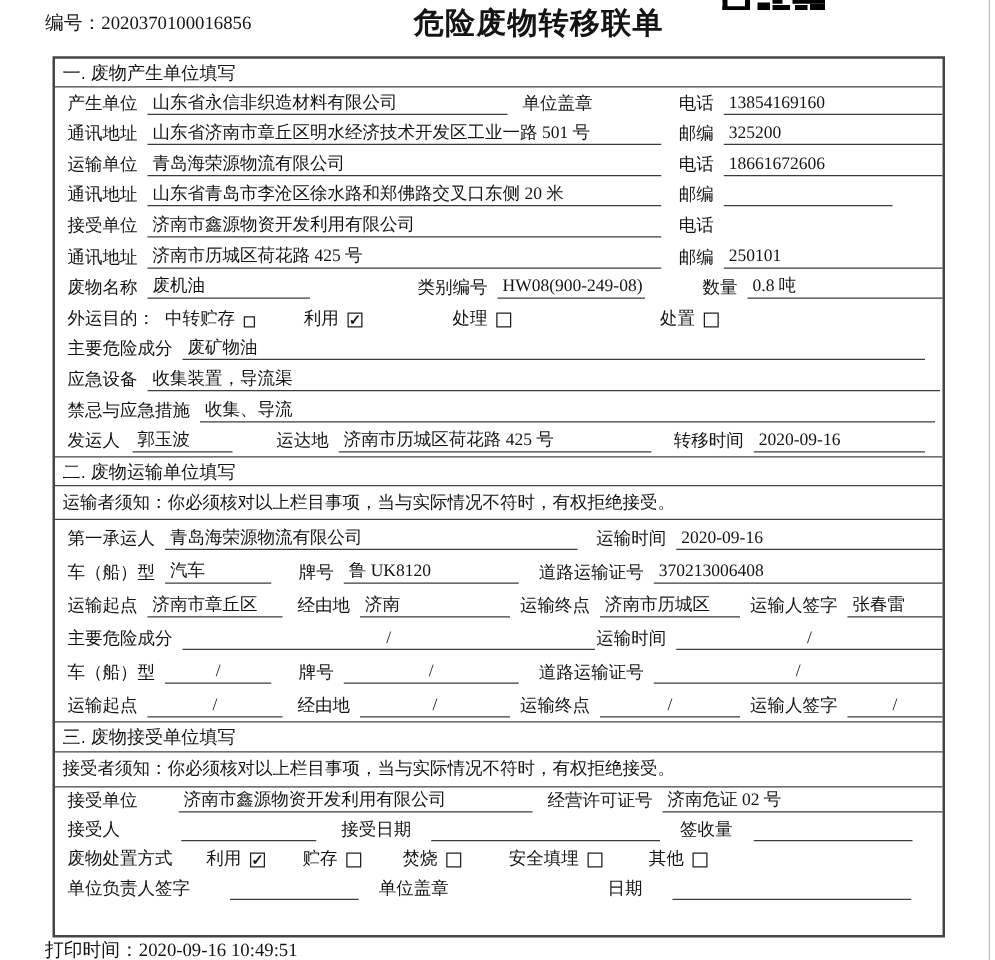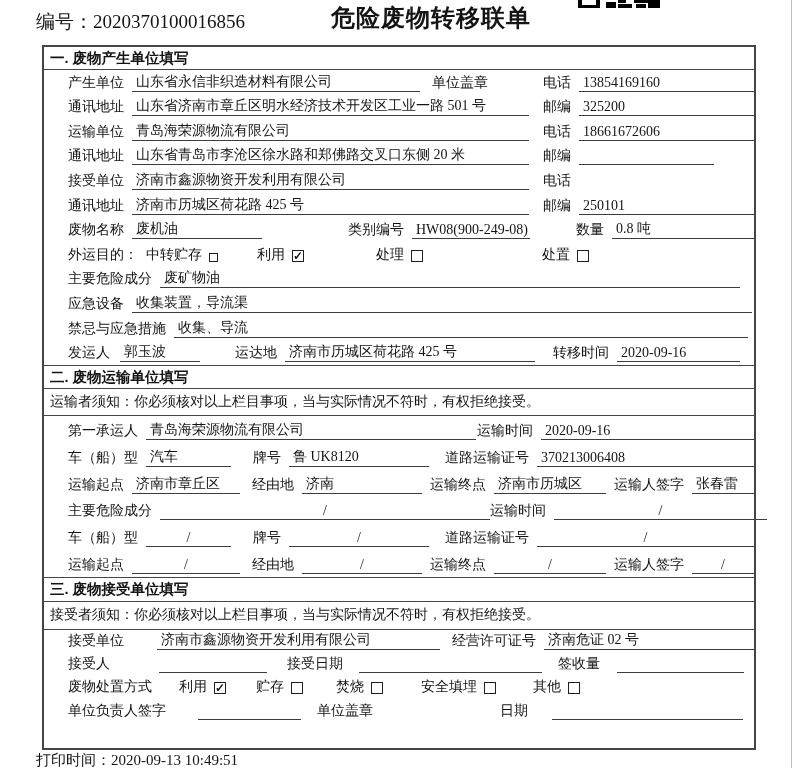--- a/index.html
+++ b/index.html
@@ -1,34 +1,34 @@
 <!DOCTYPE html>
 <html><head>
 <meta charset="utf-8">
 <style>
   html,body{margin:0;padding:0;background:#fff;}
   .page{position:relative;width:796px;height:768px;background:#fff;overflow:hidden;
         font-family:"Liberation Serif","DejaVu Serif",serif;color:#141414;font-size:14px;}
-  .serial{position:absolute;left:36px;top:9px;font-size:19px;white-space:nowrap;}
+  .serial{position:absolute;left:36px;top:9px;font-size:15px;white-space:nowrap;}
   .doc-title{position:absolute;left:331px;top:2px;font-size:24px;font-weight:bold;letter-spacing:1px;
         font-family:"Liberation Sans","DejaVu Sans",sans-serif;white-space:nowrap;}
   .qr{position:absolute;left:578px;top:0;width:84px;height:8px;}
   .qr i{position:absolute;background:#000;}
   .edge{position:absolute;left:791px;top:0;width:1px;height:768px;background:#bdbdbd;}
   .form{position:absolute;left:42px;top:45px;width:714px;height:705px;border:2px solid #454545;
         box-sizing:border-box;background:#fff;}
-  .sec-h{font-weight:bold;font-size:14.5px;display:flex;align-items:center;padding-left:6px;
+  .sec-h{font-weight:normal;font-size:14.5px;display:flex;align-items:center;padding-left:6px;
         box-sizing:border-box;font-family:"Liberation Sans","DejaVu Sans",sans-serif;}
   .h1{height:23px;border-bottom:1.5px solid #454545;}
   .h2{height:24px;border-top:1.5px solid #454545;border-bottom:1.5px solid #454545;}
   .h3{height:25px;border-top:1.5px solid #454545;border-bottom:1.5px solid #454545;}
   .notice{display:flex;align-items:center;padding-left:6px;border-bottom:1.5px solid #454545;box-sizing:border-box;}
   .n2{height:27px;}
   .n3{height:28px;}
-  .row{display:flex;align-items:flex-end;padding:0 0 3px 24px;box-sizing:border-box;}
+  .row{display:flex;align-items:flex-end;padding:0 0 3px 10px;box-sizing:border-box;}
   .s1r{height:24.6px;}
   .s2r{height:26.8px;}
   .s3r{height:23.2px;}
   .lbl{white-space:nowrap;flex:none;}
   .u{border-bottom:1px solid #3c3c3c;padding:0 4px;white-space:nowrap;box-sizing:border-box;
      min-height:17px;flex:none;overflow:hidden;}
   .uf{flex:1 1 auto;}
   .ctr{text-align:center;}
   .rg{margin-left:auto;width:211px;display:flex;align-items:flex-end;flex:none;}
   .rg2{margin-left:auto;width:277px;display:flex;align-items:flex-end;flex:none;}
@@ -264,17 +264,17 @@
     <div class="row s3r">
       <span class="lbl">单位负责人签字</span>
       <span class="u" style="width:103px;margin-left:32px"></span>
       <span class="lbl" style="margin-left:16px">单位盖章</span>
       <span class="lbl" style="margin-left:127px">日期</span>
       <span class="u" style="width:191px;margin-left:24px"></span>
     </div>
 
   </div>
 
-  <div class="printline"><span>打印时间：</span><span>2020-09-13 10:49:51</span></div>
+  <div class="printline"><span>打印时间：</span><span>2020-09-16 10:49:51</span></div>
 
   <div class="edge"></div>
 
 </div>
 
 </body></html>

